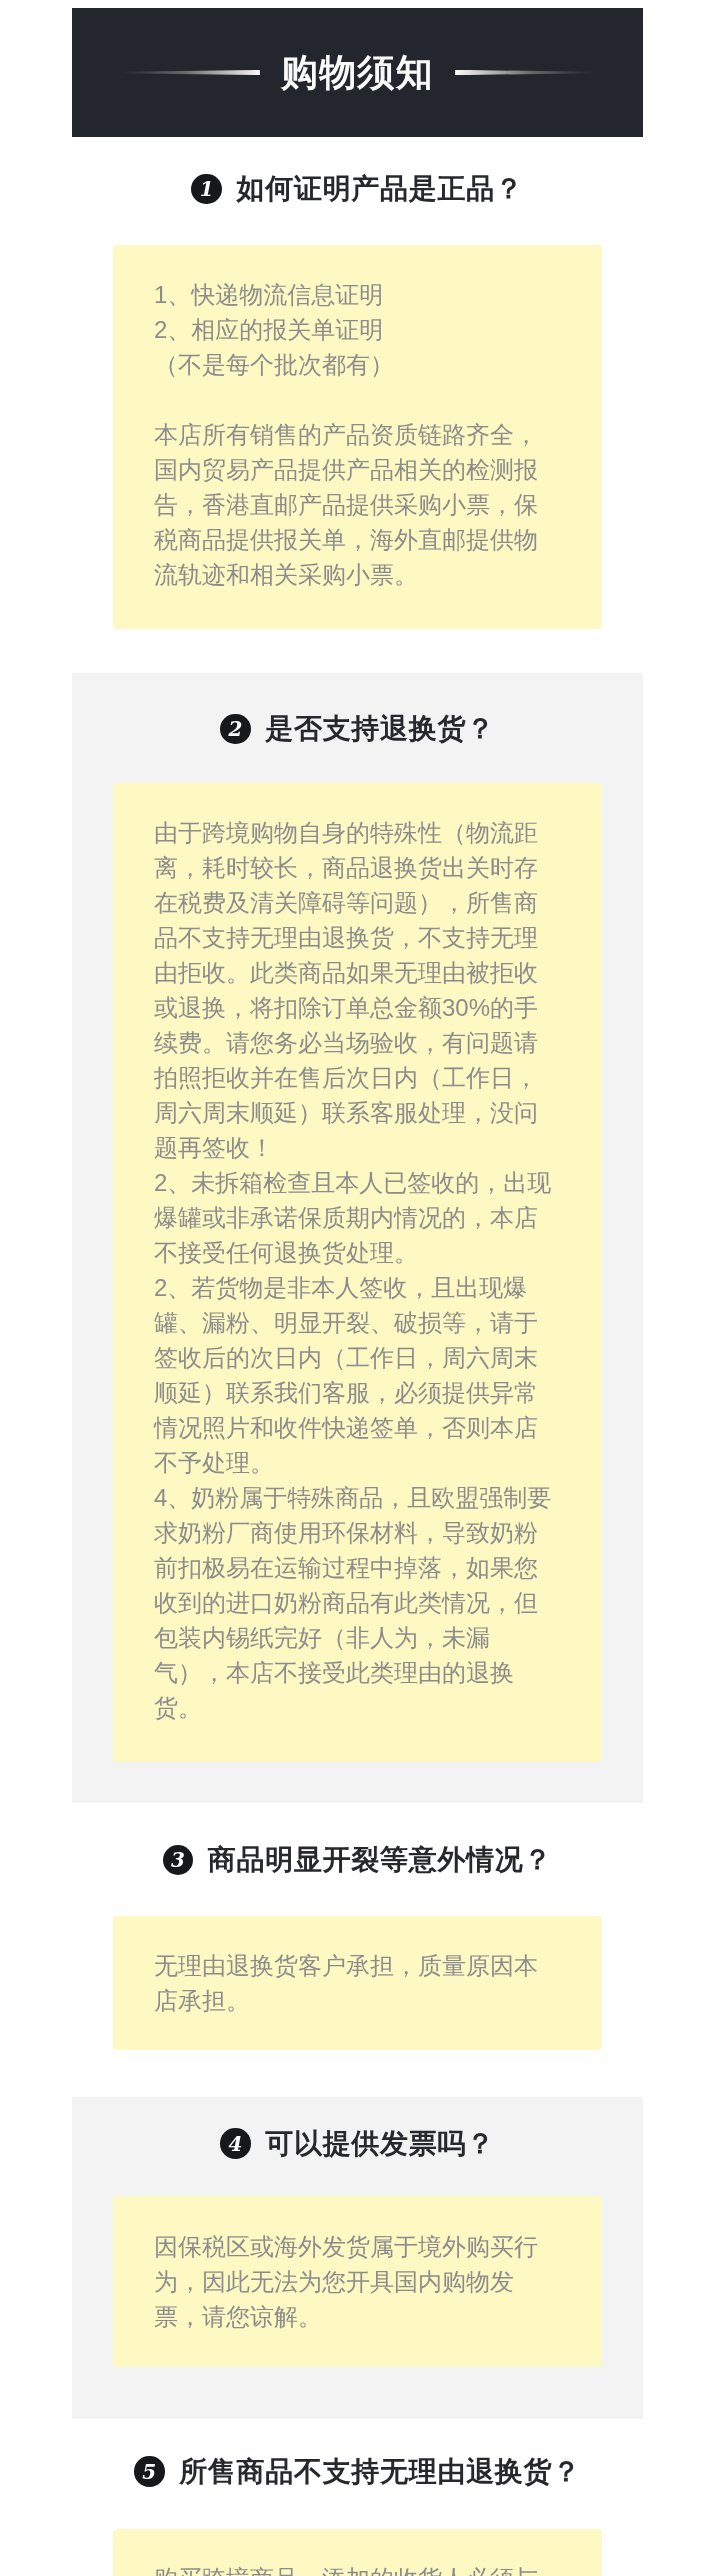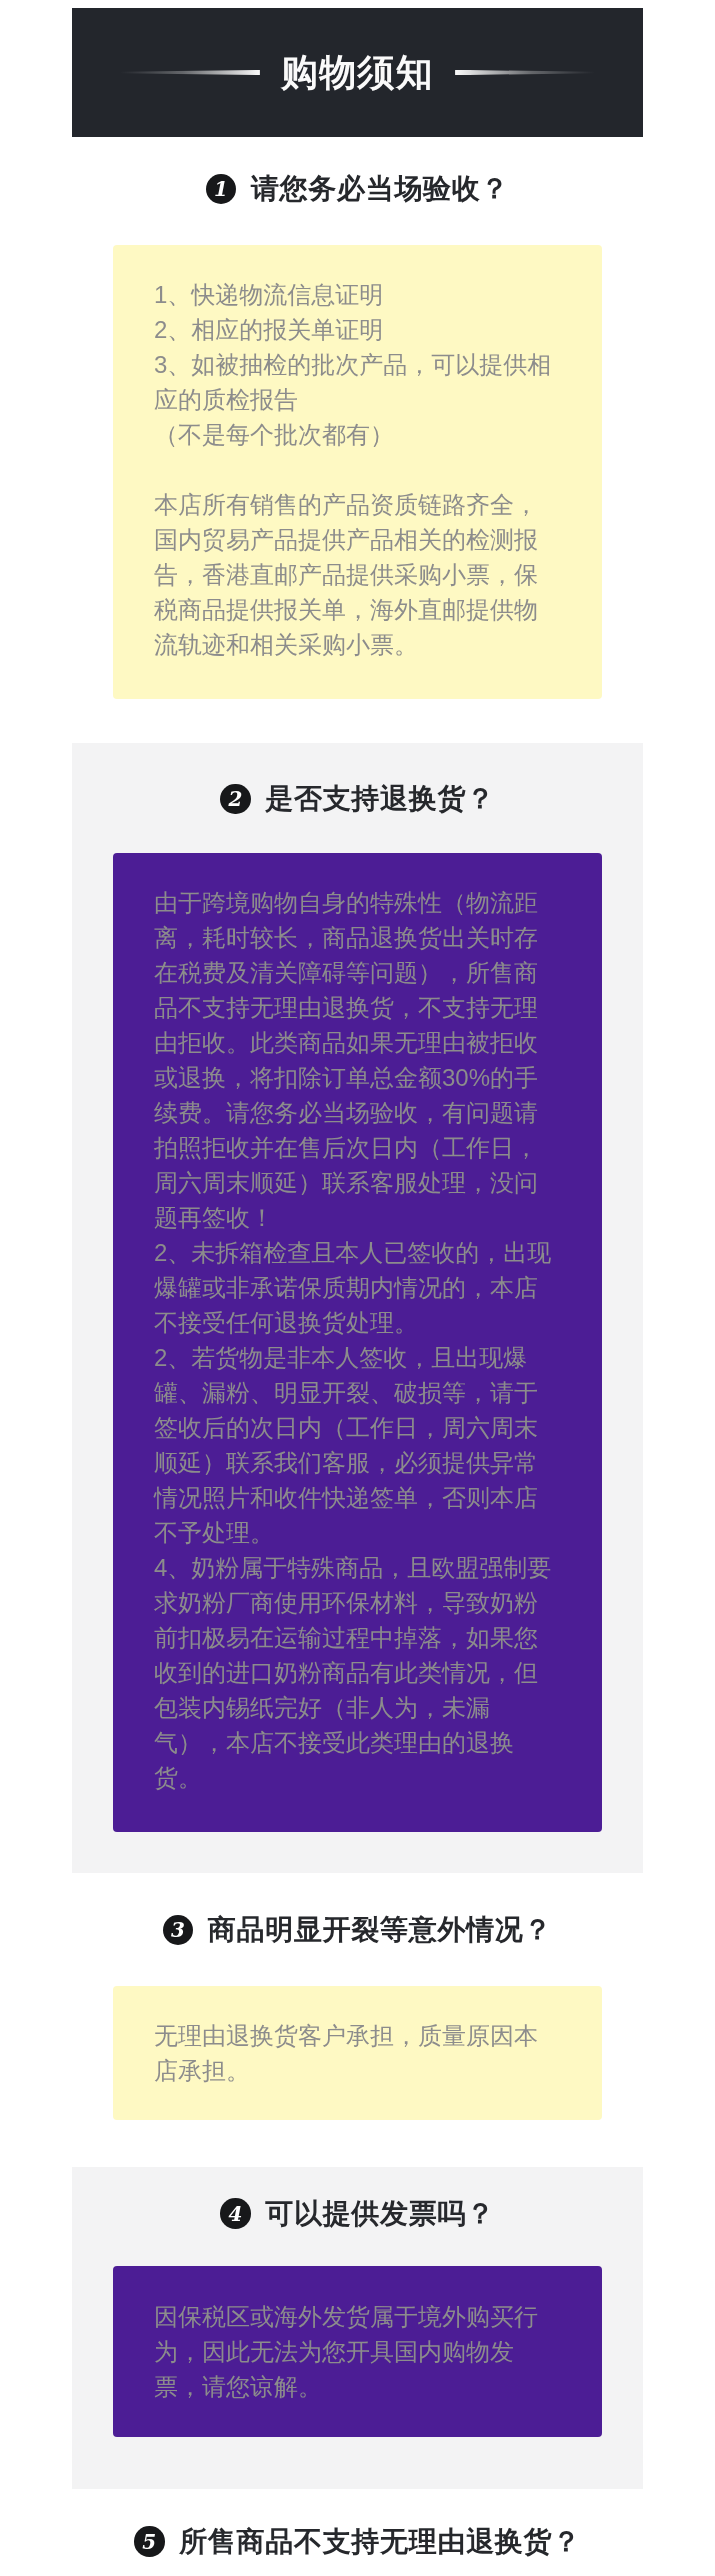--- a/index.html
+++ b/index.html
@@ -32,21 +32,21 @@
     font-family:"DejaVu Serif",serif;font-style:italic;font-weight:bold;font-size:20px;
   }
   .sec-title{font-size:28px;font-weight:bold;color:#26282c;letter-spacing:0.7px;white-space:nowrap;}
 
   .card{
     margin:0 41px;border-radius:4px;
     padding:32px 41px 37px;
     font-size:24px;line-height:35px;color:#8c8c8c;text-align:left;
   }
   .card.gray{background:#fef9c3;}
-  .card.white{background:#4c1d95;}
+  .card.white{background:#fef9c3;}
   .card .line{display:block;}
   .card .para{display:block;}
   .card .para.gap{margin-top:35px;}
 
   
   .sec1{padding-top:32px;padding-bottom:44px;background:#ffffff;}
   .sec1 .card{margin-top:36px;}
   .sec2{padding-top:36px;padding-bottom:41px;}
   .sec2 .card{margin-top:34px;}
   .sec3{padding-top:37px;padding-bottom:47px;background:#ffffff;}
@@ -64,26 +64,25 @@
   <div class="header">
     <div class="hline left"></div>
     <div class="header-title">购物须知</div>
     <div class="hline right"></div>
   </div>
 
   <div>
       <div class="section sec1">
     <div class="sec-head">
       <span class="badge">1</span>
-      <span class="sec-title">请您务必当场验收？</span>
+      <span class="sec-title">如何证明产品是正品？</span>
     </div>
     <div class="card gray">
           <div class="line">1、快递物流信息证明</div>
           <div class="line">2、相应的报关单证明</div>
-          <div class="line">3、如被抽检的批次产品，可以提供相应的质检报告</div>
           <div class="line">（不是每个批次都有）</div>
           <div class="para gap">本店所有销售的产品资质链路齐全，国内贸易产品提供产品相关的检测报告，香港直邮产品提供采购小票，保税商品提供报关单，海外直邮提供物流轨迹和相关采购小票。</div>
         </div>
   </div>
       <div class="section sec2 band">
     <div class="sec-head">
       <span class="badge">2</span>
       <span class="sec-title">是否支持退换货？</span>
     </div>
     <div class="card white">

